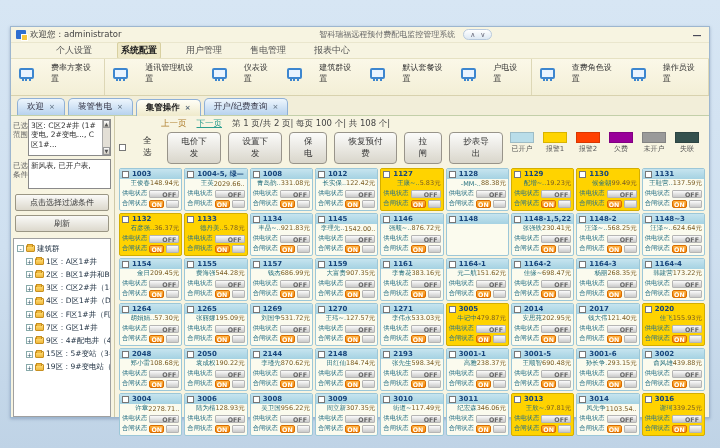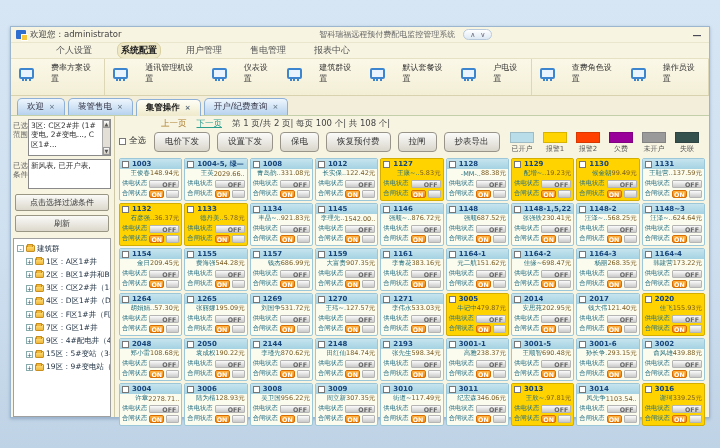--- a/index.html
+++ b/index.html
@@ -18,21 +18,21 @@
   .titlebar { height:16px; display:flex; align-items:center; padding:0 5px; background:#f7f4e1; border-bottom:1px solid #eae6cd; }
   .app-icon { width:10px; height:9px; background:#2f6fd0; border-radius:1px; position:relative; margin-right:4px; flex:none; }
   .app-icon::after { content:""; position:absolute; right:-2px; bottom:-2px; width:5px; height:5px; background:#f6c63c; border:1px solid #fff; }
   .welcome { font-size:8.5px; color:#444; }
   .apptitle { margin-left:auto; font-size:8px; color:#666; letter-spacing:0; }
   .pill { margin-left:8px; border:1px solid #b9cadd; background:linear-gradient(#ffffff,#dde8f3); border-radius:8px; padding:0 6px; height:11px; display:flex; align-items:center; gap:5px; color:#667; font-size:7px; }
   .minimize { margin-left:auto; width:14px; text-align:center; font-weight:bold; color:#445; cursor:default; }
   
   .menubar { height:15px; display:flex; align-items:center; gap:22px; padding-left:42px; background:#f7f4e1; }
   .menu-item { font-size:9px; color:#555; padding:1px 3px; }
-  .menu-item.active { font-weight:bold; color:#222; background:#efe9c8; border:1px solid #d8d0a0; border-radius:7px; }
+  .menu-item.active { font-weight:bold; color:#222; background:#efe9c8; border:1px solid #d8d0a0; border-radius:2px; }
   
   .ribbon { height:38px; display:flex; background:linear-gradient(#fbf8e8,#f3efd6); border-top:1px solid #e6e1c2; border-bottom:1px solid #d8d2ae; }
   .rgroup { display:flex; flex-direction:column; border-right:1px solid #ddd7b6; padding:3px 8px 1px; }
   .rbuttons { display:flex; gap:14px; flex:1; align-items:center; }
   .rbtn { display:flex; align-items:center; gap:17px; }
   .screen-icon { width:15px; height:11px; border:2px solid #3d86cf; background:#eaf4ff; border-radius:2px; position:relative; flex:none; }
   .screen-icon::after { content:""; position:absolute; left:1px; right:1px; bottom:-4px; border-bottom:2px dotted #3d86cf; }
   .rbtn-label { font-size:8px; color:#333; }
   .rcaption { text-align:center; font-size:7.5px; color:#777; margin-top:18px; }
   
@@ -57,21 +57,21 @@
   .expander { width:7px; height:7px; border:1px solid #8aa; background:#fff; font-size:6px; line-height:5px; text-align:center; color:#356; flex:none; }
   .folder { width:9px; height:7px; background:linear-gradient(#ffdf7e,#f0b93c); border:1px solid #c89020; border-radius:1px; position:relative; flex:none; }
   .folder::before { content:""; position:absolute; top:-2px; left:0; width:4px; height:2px; background:#f0b93c; border:1px solid #c89020; border-bottom:none; }
   
   .main { flex:1; display:flex; flex-direction:column; padding:2px 4px 0 4px; min-width:0; }
   .pager-row { display:flex; align-items:center; gap:10px; padding-left:42px; height:13px; font-size:8.5px; }
   .pager-prev { color:#b08030; }
   .pager-next { color:#2a9d8f; text-decoration:underline; }
   .pager-info { color:#444; }
   .controls-row { display:flex; align-items:flex-start; margin-top:2px; }
-  .select-all { display:flex; align-items:center; gap:3px; font-size:8.5px; margin-right:8px; padding-top:3px; }
+  .select-all { display:flex; align-items:center; gap:17px; font-size:8.5px; margin-right:8px; padding-top:3px; }
   .checkbox { width:7px; height:7px; background:#fff; border:1px solid #777; flex:none; }
   .act-btn { background:linear-gradient(#fbfbfa,#d9d6cb); border:1px solid #98948a; border-radius:4px; font-size:8.5px; color:#333; padding:3px 10px; margin-right:7px; }
   .legend { margin-left:auto; display:flex; gap:9px; padding-right:6px; }
   .litem { display:flex; flex-direction:column; align-items:center; gap:1px; }
   .swatch { width:24px; height:11px; border:1px solid rgba(0,0,0,.15); }
   .llabel { font-size:7px; color:#555; }
   
   .grid { margin-top:4px; display:grid; grid-template-columns:repeat(9,1fr); gap:2px; }
   .card { border:1px solid #9cc7d8; border-radius:2px; overflow:hidden; background:#fbfbee; }
   .card .chead { background:linear-gradient(#c6e4ef,#a5d2e2); }
@@ -600,35 +600,20 @@
                 <span class="onbox">ON</span>
                 <span class="graybox"></span>
               </div>
             </div>
           </div>
           <div class="card">
             <div class="chead">
               <span class="checkbox"></span>
               <span class="room">1148</span>
             </div>
-            <div class="cbody">
-              <div class="nameline">
-                <span class="cname">强顺</span>
-                <span class="cbal">687.52元</span>
-              </div>
-              <div class="staterow">
-                <span class="slabel">供电状态</span>
-                <span class="offbox">OFF</span>
-              </div>
-              <div class="staterow">
-                <span class="slabel">合闸状态</span>
-                <span class="onbox">ON</span>
-                <span class="graybox"></span>
-              </div>
-            </div>
           </div>
           <div class="card">
             <div class="chead">
               <span class="checkbox"></span>
               <span class="room">1148-1,5,22</span>
             </div>
             <div class="cbody">
               <div class="nameline">
                 <span class="cname">张强铁</span>
                 <span class="cbal">230.41元</span>

